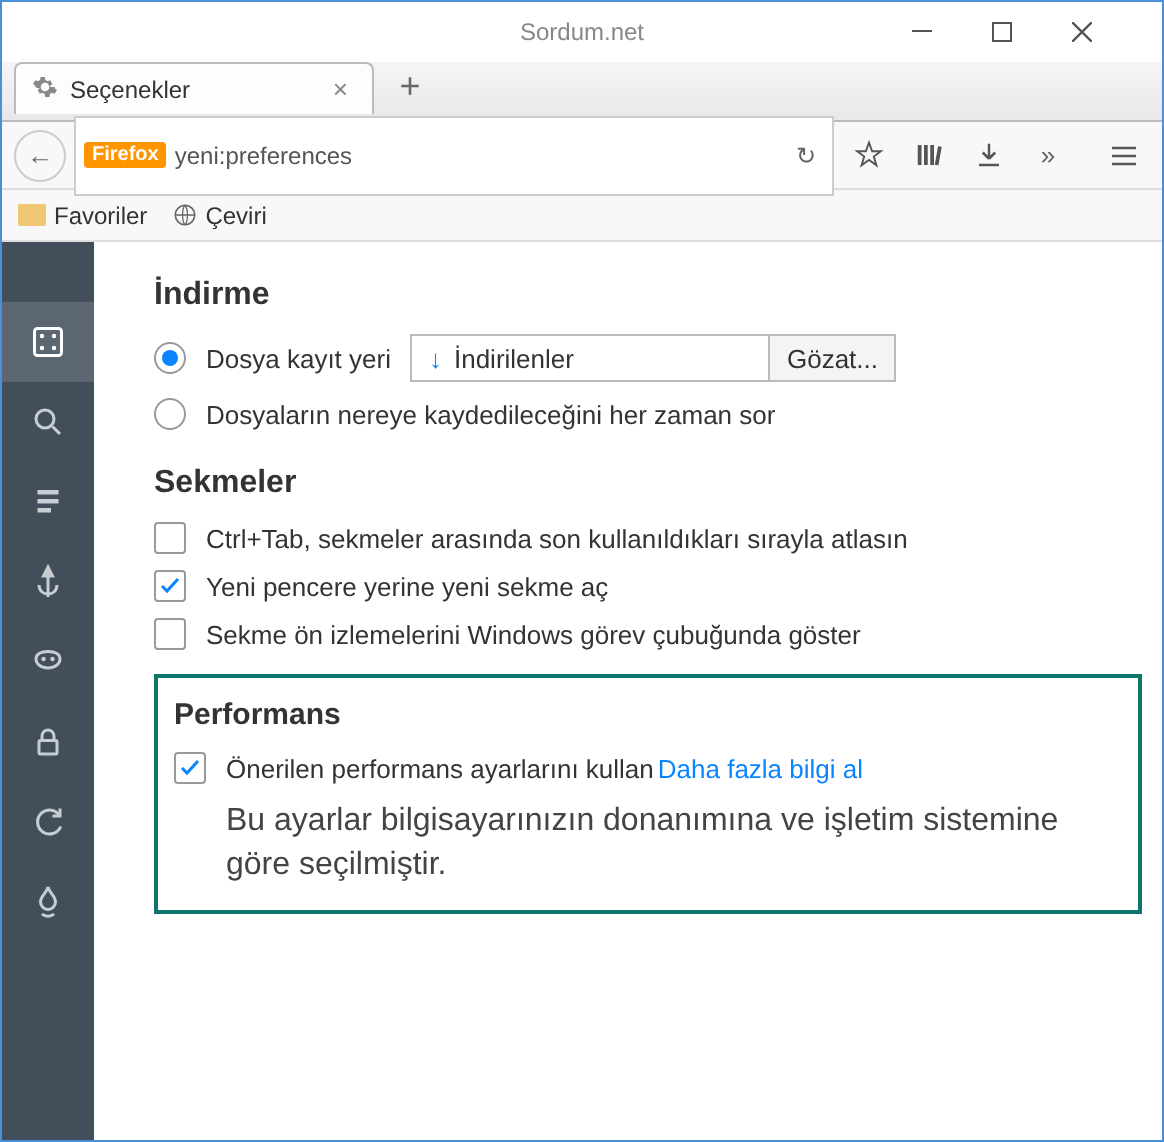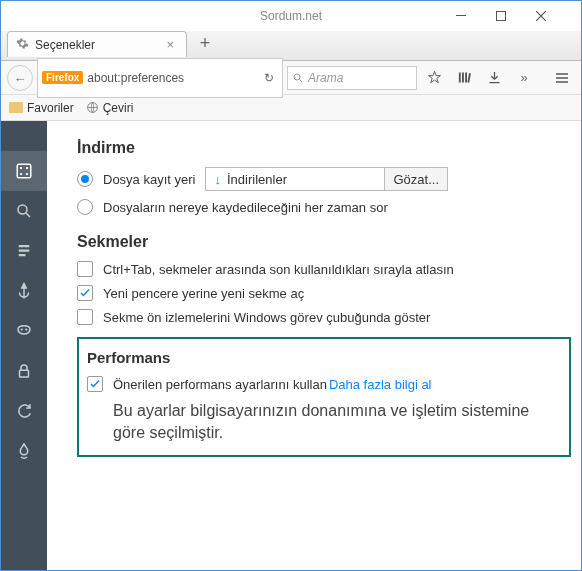--- a/index.html
+++ b/index.html
@@ -91,29 +91,22 @@
   </div>
   <div class="tab-add">+</div>
 </div>
 
 <div class="nav-toolbar">
   <div class="nav-btn back">
       <span class="arw">←</span>
     </div>
   <div class="urlbar">
     <span class="ff-badge">Firefox</span>
-    <span class="url-text">about:preferences</span>
+    <span class="url-text">yeni:preferences</span>
     <span class="reload">↻</span>
-  </div>
-  <div class="search">
-    <svg width="12" height="12" viewBox="0 0 24 24">
-        <circle cx="10" cy="10" r="6" fill="none" stroke="#999" stroke-width="2"></circle>
-        <path d="M15 15l5 5" stroke="#999" stroke-width="2"></path>
-      </svg>
-    <span>Arama</span>
   </div>
   <div class="tb-ico">
       <svg width="15" height="15" viewBox="0 0 24 24">
         <path d="M12 2l2.5 7h7l-5.7 4.3 2.2 7L12 16l-6 4.3 2.2-7L2.5 9h7z" fill="none" stroke="#555" stroke-width="1.5"></path>
       </svg>
     </div>
   <div class="tb-ico">
       <svg width="15" height="15" viewBox="0 0 24 24">
         <rect x="3" y="4" width="3" height="16"></rect>
         <rect x="8" y="4" width="3" height="16"></rect>

